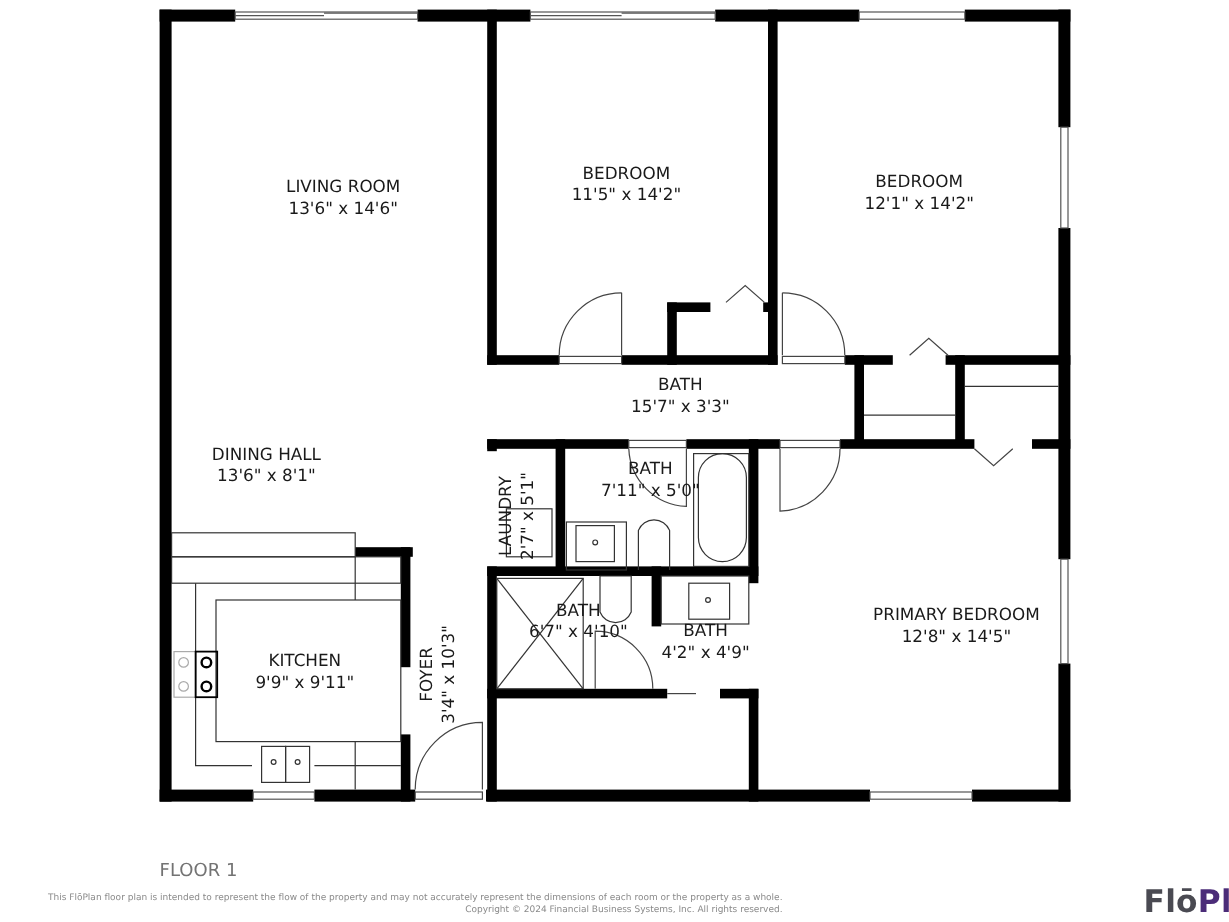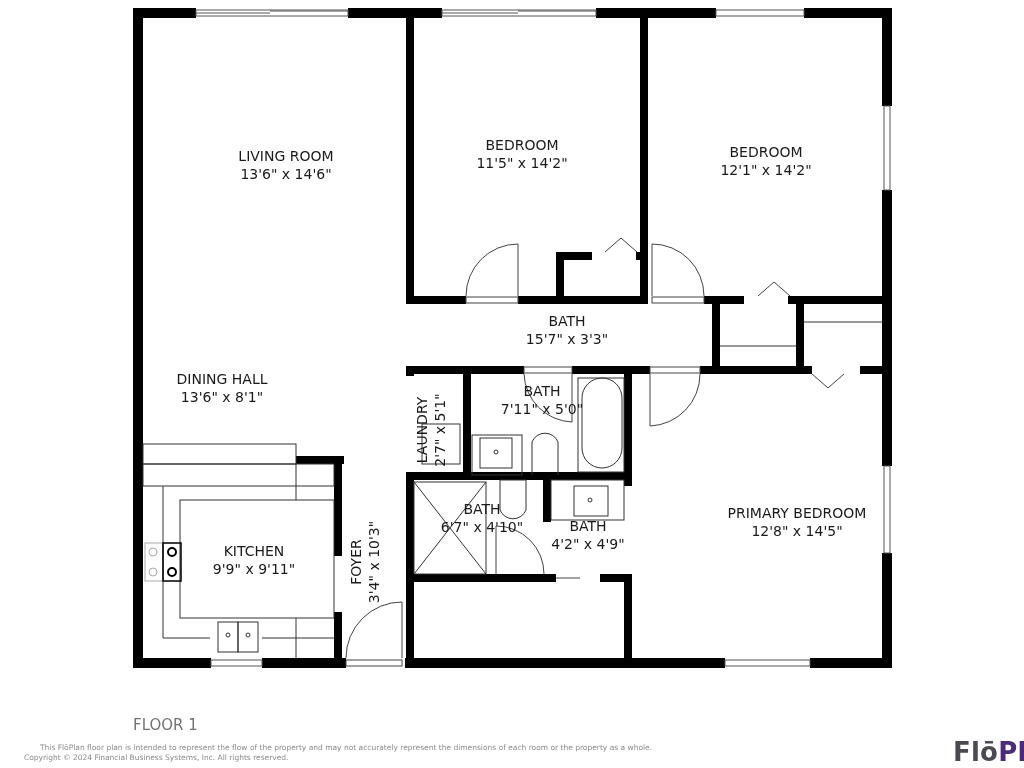--- a/index.html
+++ b/index.html
@@ -4,21 +4,21 @@
 <style>
   html,body{margin:0;padding:0;background:#ffffff;}
   body{width:1024px;height:768px;position:relative;overflow:hidden;font-family:"DejaVu Sans","Liberation Sans",sans-serif;}
   #plan{position:absolute;left:0;top:0;width:1024px;height:768px;}
   .lbl{position:absolute;text-align:center;color:#1a1a1a;font-size:14px;line-height:18px;white-space:nowrap;transform:translateX(-50%);}
   .lbl .n,.lbl .d{display:block;}
   .vlbl{position:absolute;color:#1a1a1a;font-size:14px;line-height:18px;white-space:nowrap;transform-origin:left top;transform:rotate(-90deg);text-align:center;}
   .floor{position:absolute;left:133px;top:716px;font-size:15px;color:#737373;}
   .disc{position:absolute;left:24px;top:743px;font-size:7.5px;line-height:10px;color:#8a8a8a;}
   .disc .l1{display:block;padding-left:16px;}
-  .disc .l2{display:block;}
+  .disc .l2{display:block;text-align:right;}
   .logo{position:absolute;left:931px;top:737px;font-size:26px;font-weight:bold;letter-spacing:0.2px;margin-left:22px;}
   .logo .a{color:#4a4a52;}
   .logo .b{color:#4b2c78;}
 </style>
 </head>
 <body>
 
 <svg id="plan" viewBox="0 0 1024 768" xmlns="http://www.w3.org/2000/svg">
   <g fill="#000">
 

